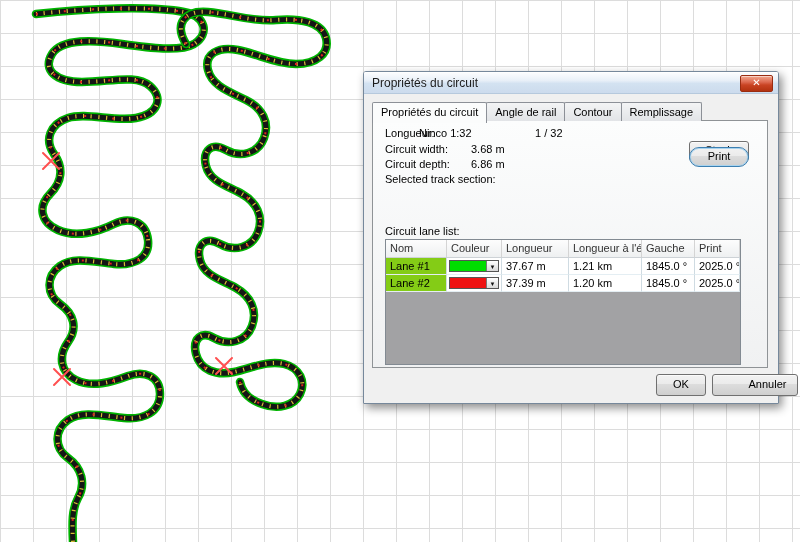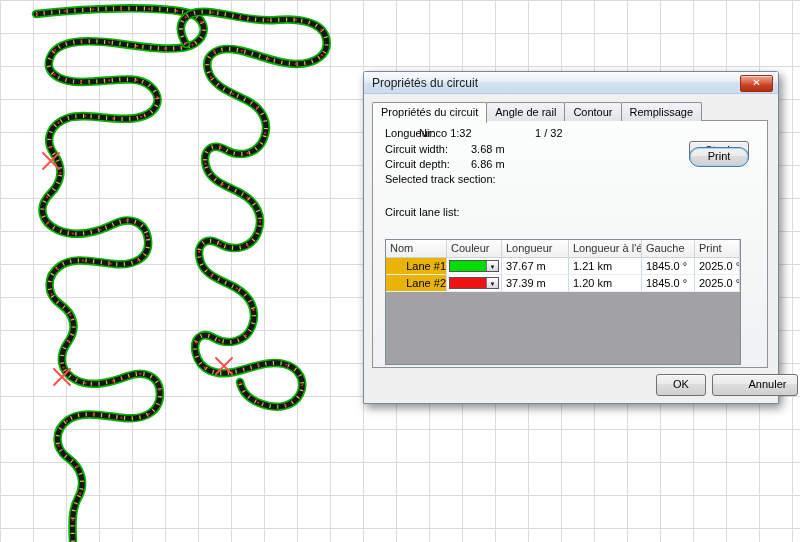--- a/index.html
+++ b/index.html
@@ -45,21 +45,21 @@
   .btn-cancel{left:348px;top:302px;width:59px;height:20px;line-height:18px;padding-left:25px;}
 
   
   .lane-table{position:absolute;left:12px;top:118px;width:356px;height:126px;border:1px solid #828a92;
     background:#a2a2a4;box-sizing:border-box;overflow:hidden;}
   .t-row{display:grid;grid-template-columns:61px 55px 67px 73px 53px 45px;height:17px;}
   .t-head{background:linear-gradient(#fdfdfd,#eef0f1);border-bottom:1px solid #cdd2d6;}
   .t-head .cell{color:#333;border-right:1px solid #d4d4d4;}
   .cell{padding:0 0 0 4px;line-height:16px;overflow:hidden;white-space:nowrap;box-sizing:border-box;}
   .t-data .cell{border-right:1px solid #cfdbe2;border-bottom:1px solid #e4eef3;background:#ffffff;}
-  .t-data .cell.name{background:#eab308;text-align:right;}
+  .t-data .cell.name{background:#84cc16;}
   .cell.couleur{padding:0;position:relative;background:#fff;}
   .swatch{position:absolute;left:2px;top:2px;right:2px;bottom:2px;border:1px solid #555;}
   .swatch-btn{position:absolute;right:0px;top:0px;bottom:0px;width:11px;border-left:1px solid #777;
     background:linear-gradient(#ffffff,#d8d8d8);font-size:6px;line-height:12px;text-align:center;color:#111;}
 </style>
 </head>
 <body>
 
 <div class="stage">
 
@@ -108,21 +108,21 @@
       <span class="lbl" style="left:98px;top:22px">3.68 m</span>
 
       <span class="lbl" style="left:12px;top:37px">Circuit depth:</span>
       <span class="lbl" style="left:98px;top:37px">6.86 m</span>
 
       <span class="lbl" style="left:12px;top:52px">Selected track section:</span>
 
       <div class="btn btn-stock">Stock</div>
       <div class="btn btn-print default">Print</div>
 
-      <span class="lbl" style="left:12px;top:85px">Circuit lane list:</span>
+      <span class="lbl" style="left:12px;top:104px">Circuit lane list:</span>
 
       <div class="lane-table">
         <div class="t-row t-head">
           <div class="cell">Nom</div>
           <div class="cell">Couleur</div>
           <div class="cell">Longueur</div>
           <div class="cell">Longueur à l'é...</div>
           <div class="cell">Gauche</div>
           <div class="cell">Print</div>
         </div>

